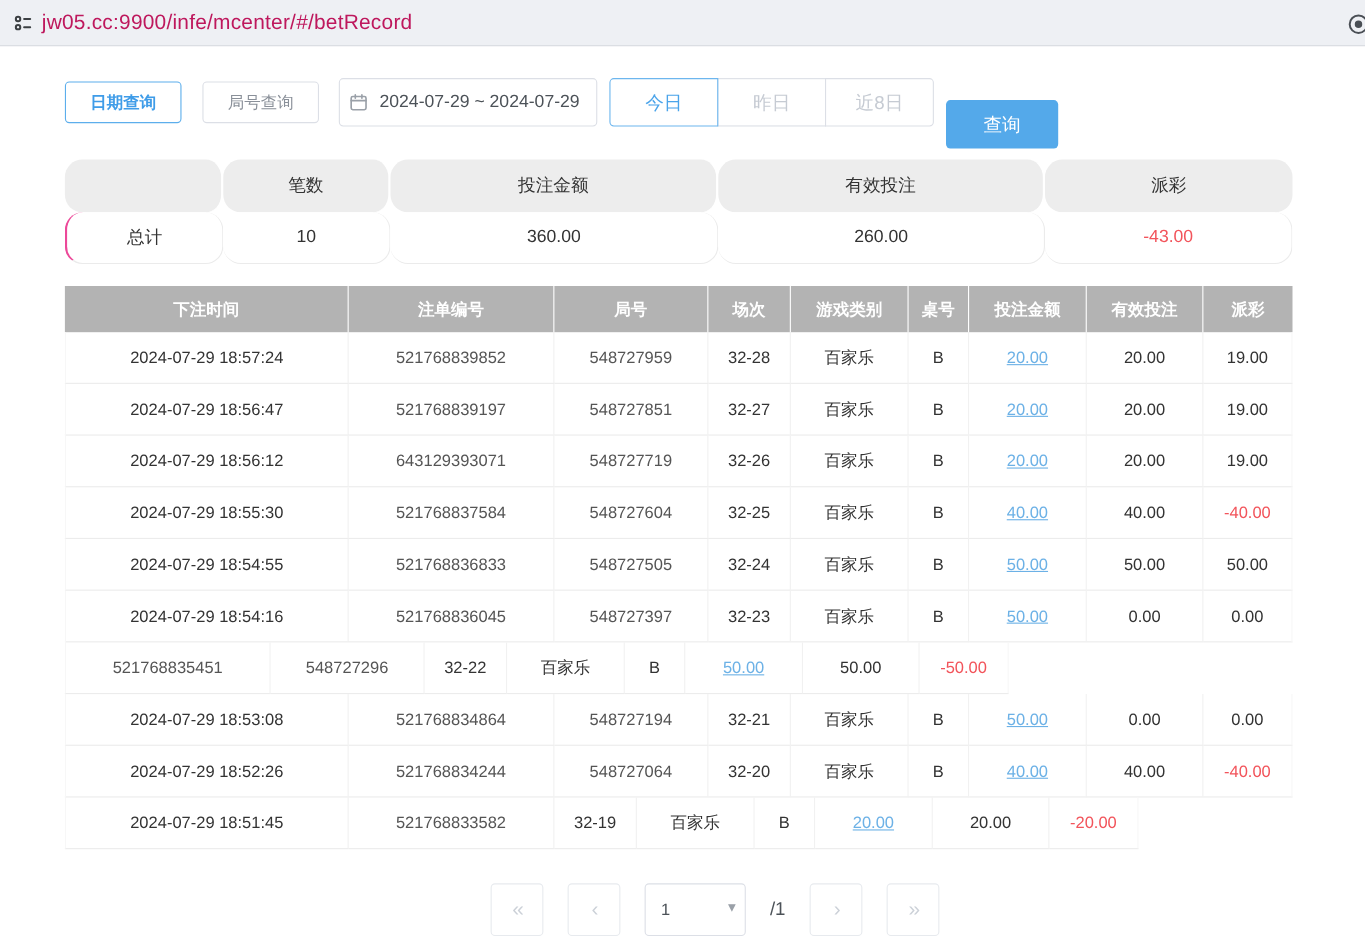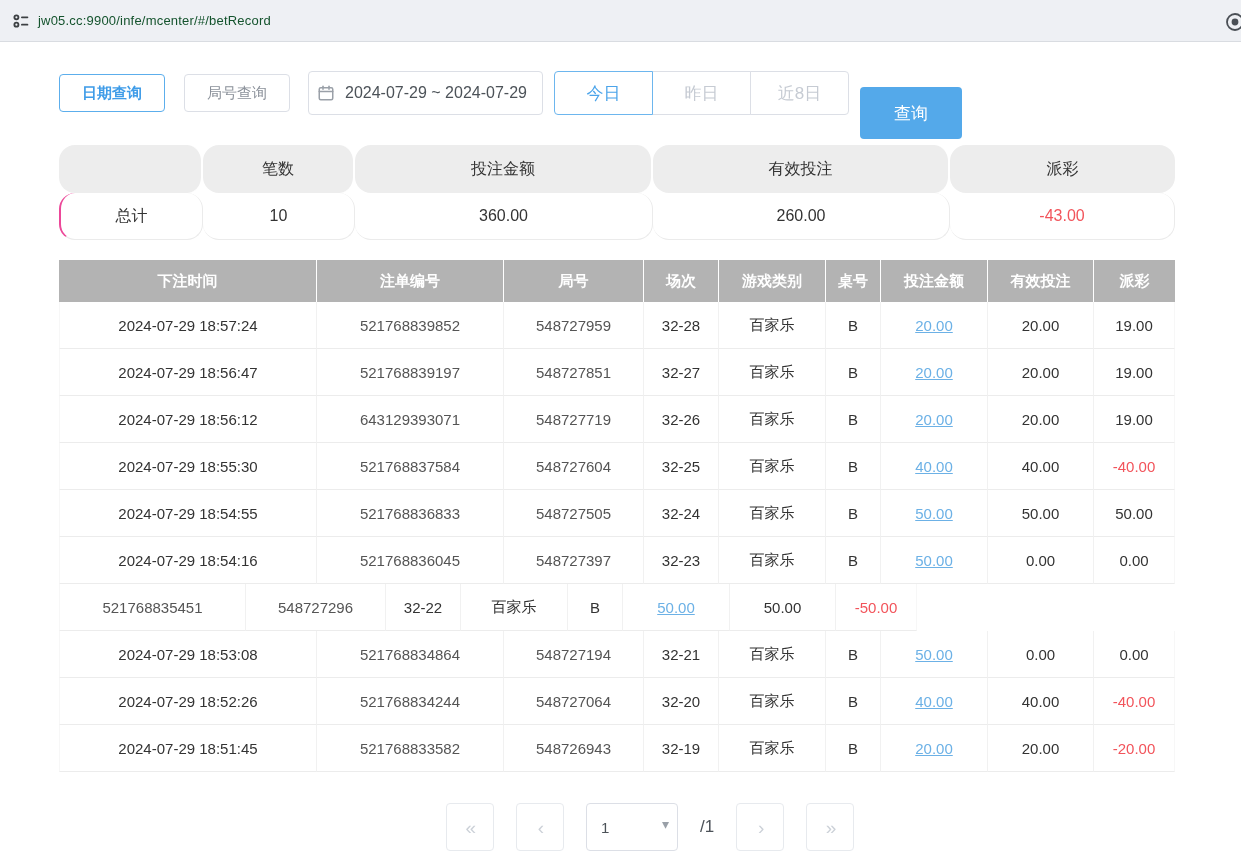--- a/index.html
+++ b/index.html
@@ -10,21 +10,21 @@
   }
   *{box-sizing:border-box;margin:0;padding:0;font-family:"Liberation Sans","DejaVu Sans",sans-serif;}
   html,body{width:1241px;height:857px;overflow:hidden;background:#fff;}
 
   
   .addressbar{
     height:42px;background:#eef0f4;border-bottom:1px solid #d9dce1;
     display:flex;align-items:center;padding:0 8px;position:relative;
   }
   .fav-icon{width:22px;height:22px;margin:0 6px 0 2px;flex:0 0 auto;}
-  .url-text{font-size:13px;color:#14532d;letter-spacing:.2px;}
+  .url-text{font-size:19px;color:#be185d;letter-spacing:.2px;}
   .addr-right-icon{position:absolute;right:-6px;top:10px;width:24px;height:24px;color:#4a4f55;}
 
   
   .content{padding:0 0 0 59px;}
 
   
   .filter-row{display:flex;align-items:center;margin-top:29px;height:44px;}
   .pill-btn{
     height:38px;padding:0 22px;background:#fff;border:1px solid #dcdfe6;border-radius:4px;
     font-size:15px;color:#8a9099;cursor:pointer;
@@ -42,21 +42,21 @@
   .btn-group{display:flex;margin-left:11px;}
   .btn-group button{
     width:99px;height:44px;background:#fff;border:1px solid #dcdfe6;
     font-size:17px;color:#c6cbd3;cursor:pointer;position:relative;
   }
   .btn-group button + button{margin-left:-1px;}
   .btn-group button:first-child{border-radius:4px 0 0 4px;border-color:#6db6ee;color:#4ba4ea;z-index:2;}
   .btn-group button:last-child{border-radius:0 4px 4px 0;}
 
   .search-btn{
-    margin-left:11px;width:102px;height:52px;border:none;border-radius:4px;
+    margin-left:11px;width:102px;height:44px;border:none;border-radius:4px;
     background:var(--accent-blue);color:#fff;font-size:17px;cursor:pointer;margin-top:40px;
   }
 
   
   .summary{width:1116px;margin-top:30px;font-size:16px;}
   .s-row{display:flex;}
   .s-cell{display:flex;align-items:center;justify-content:center;border-radius:16px;}
   .sc0{width:144px;}.sc1{width:152px;}.sc2{width:298px;}.sc3{width:297px;}.sc4{width:225px;}
   .s-head .s-cell{height:48px;background:#ededed;color:#333;border-right:2px solid #fff;}
   .s-head .s-cell:last-child{border-right:none;}
@@ -297,21 +297,20 @@
     <div class="td c6">
             <span class="bet-link">40.00</span>
           </div>
     <div class="td c7">40.00</div>
     <div class="td c8 neg">-40.00</div>
   </div>
 
   <div class="trow">
     <div class="td c0">2024-07-29 18:51:45</div>
     <div class="td c1">521768833582</div>
-    <div class="td c2">548726943</div>
     <div class="td c3">32-19</div>
     <div class="td c4">百家乐</div>
     <div class="td c5">B</div>
     <div class="td c6">
             <span class="bet-link">20.00</span>
           </div>
     <div class="td c7">20.00</div>
     <div class="td c8 neg">-20.00</div>
   </div>
 </div>

